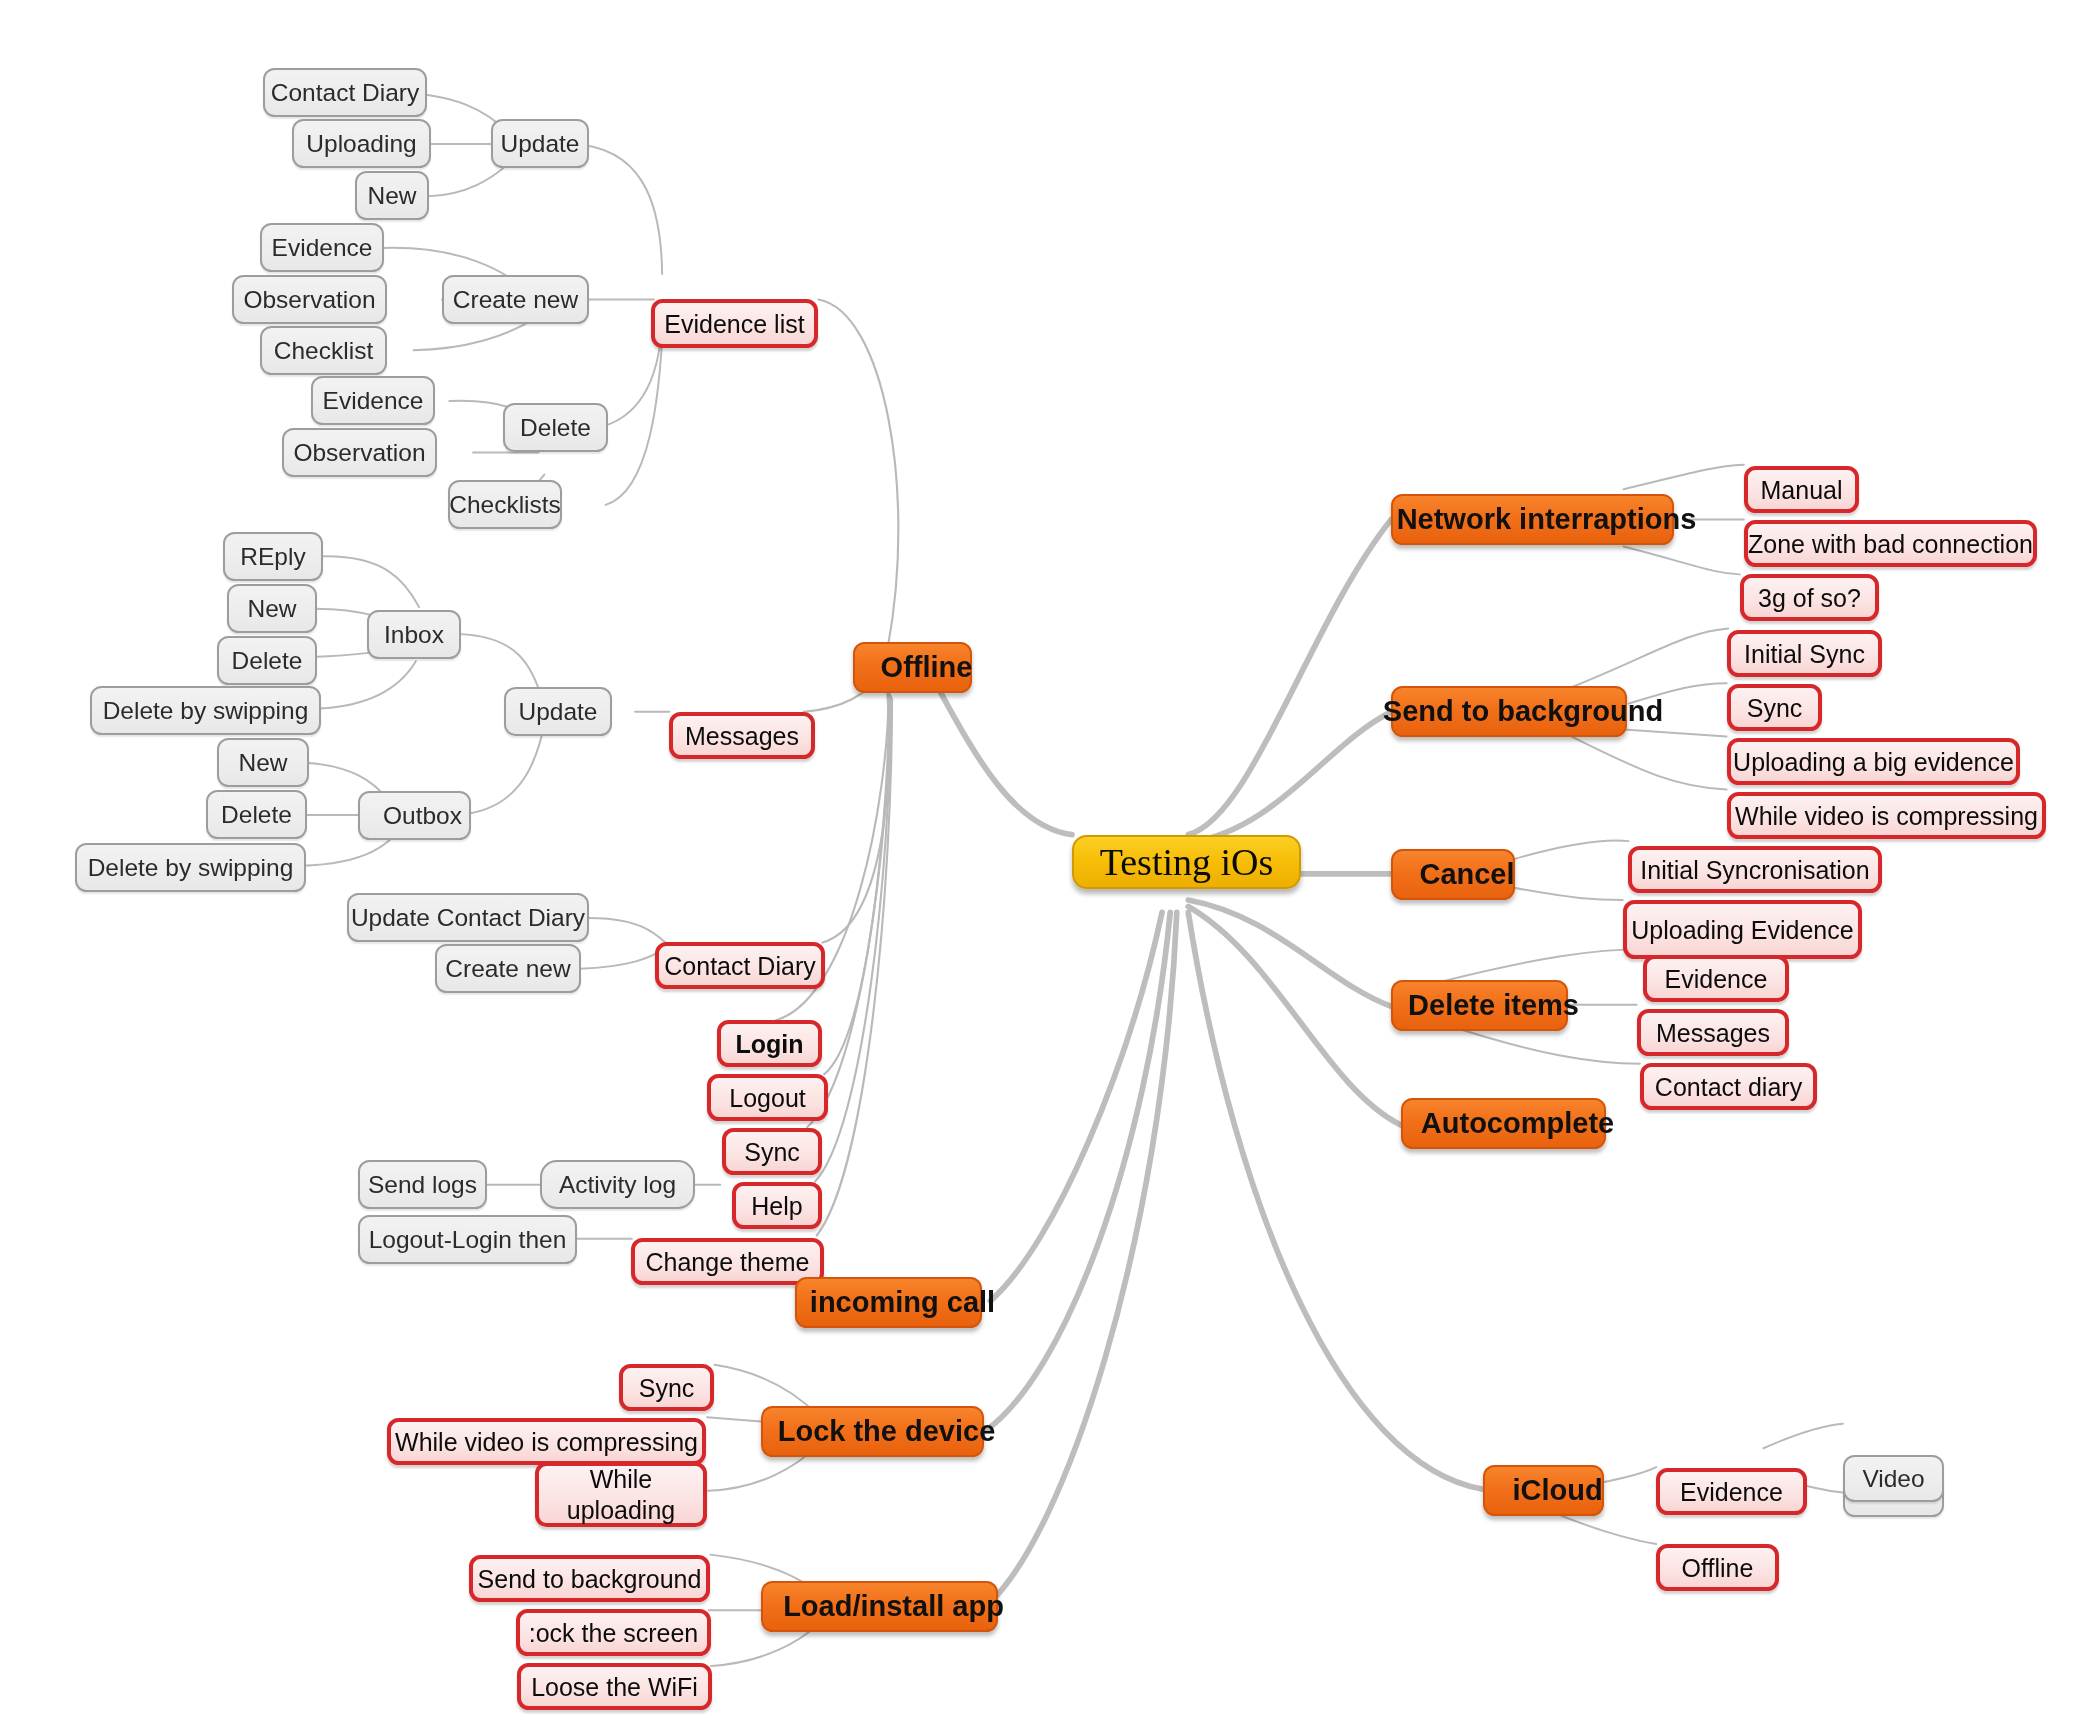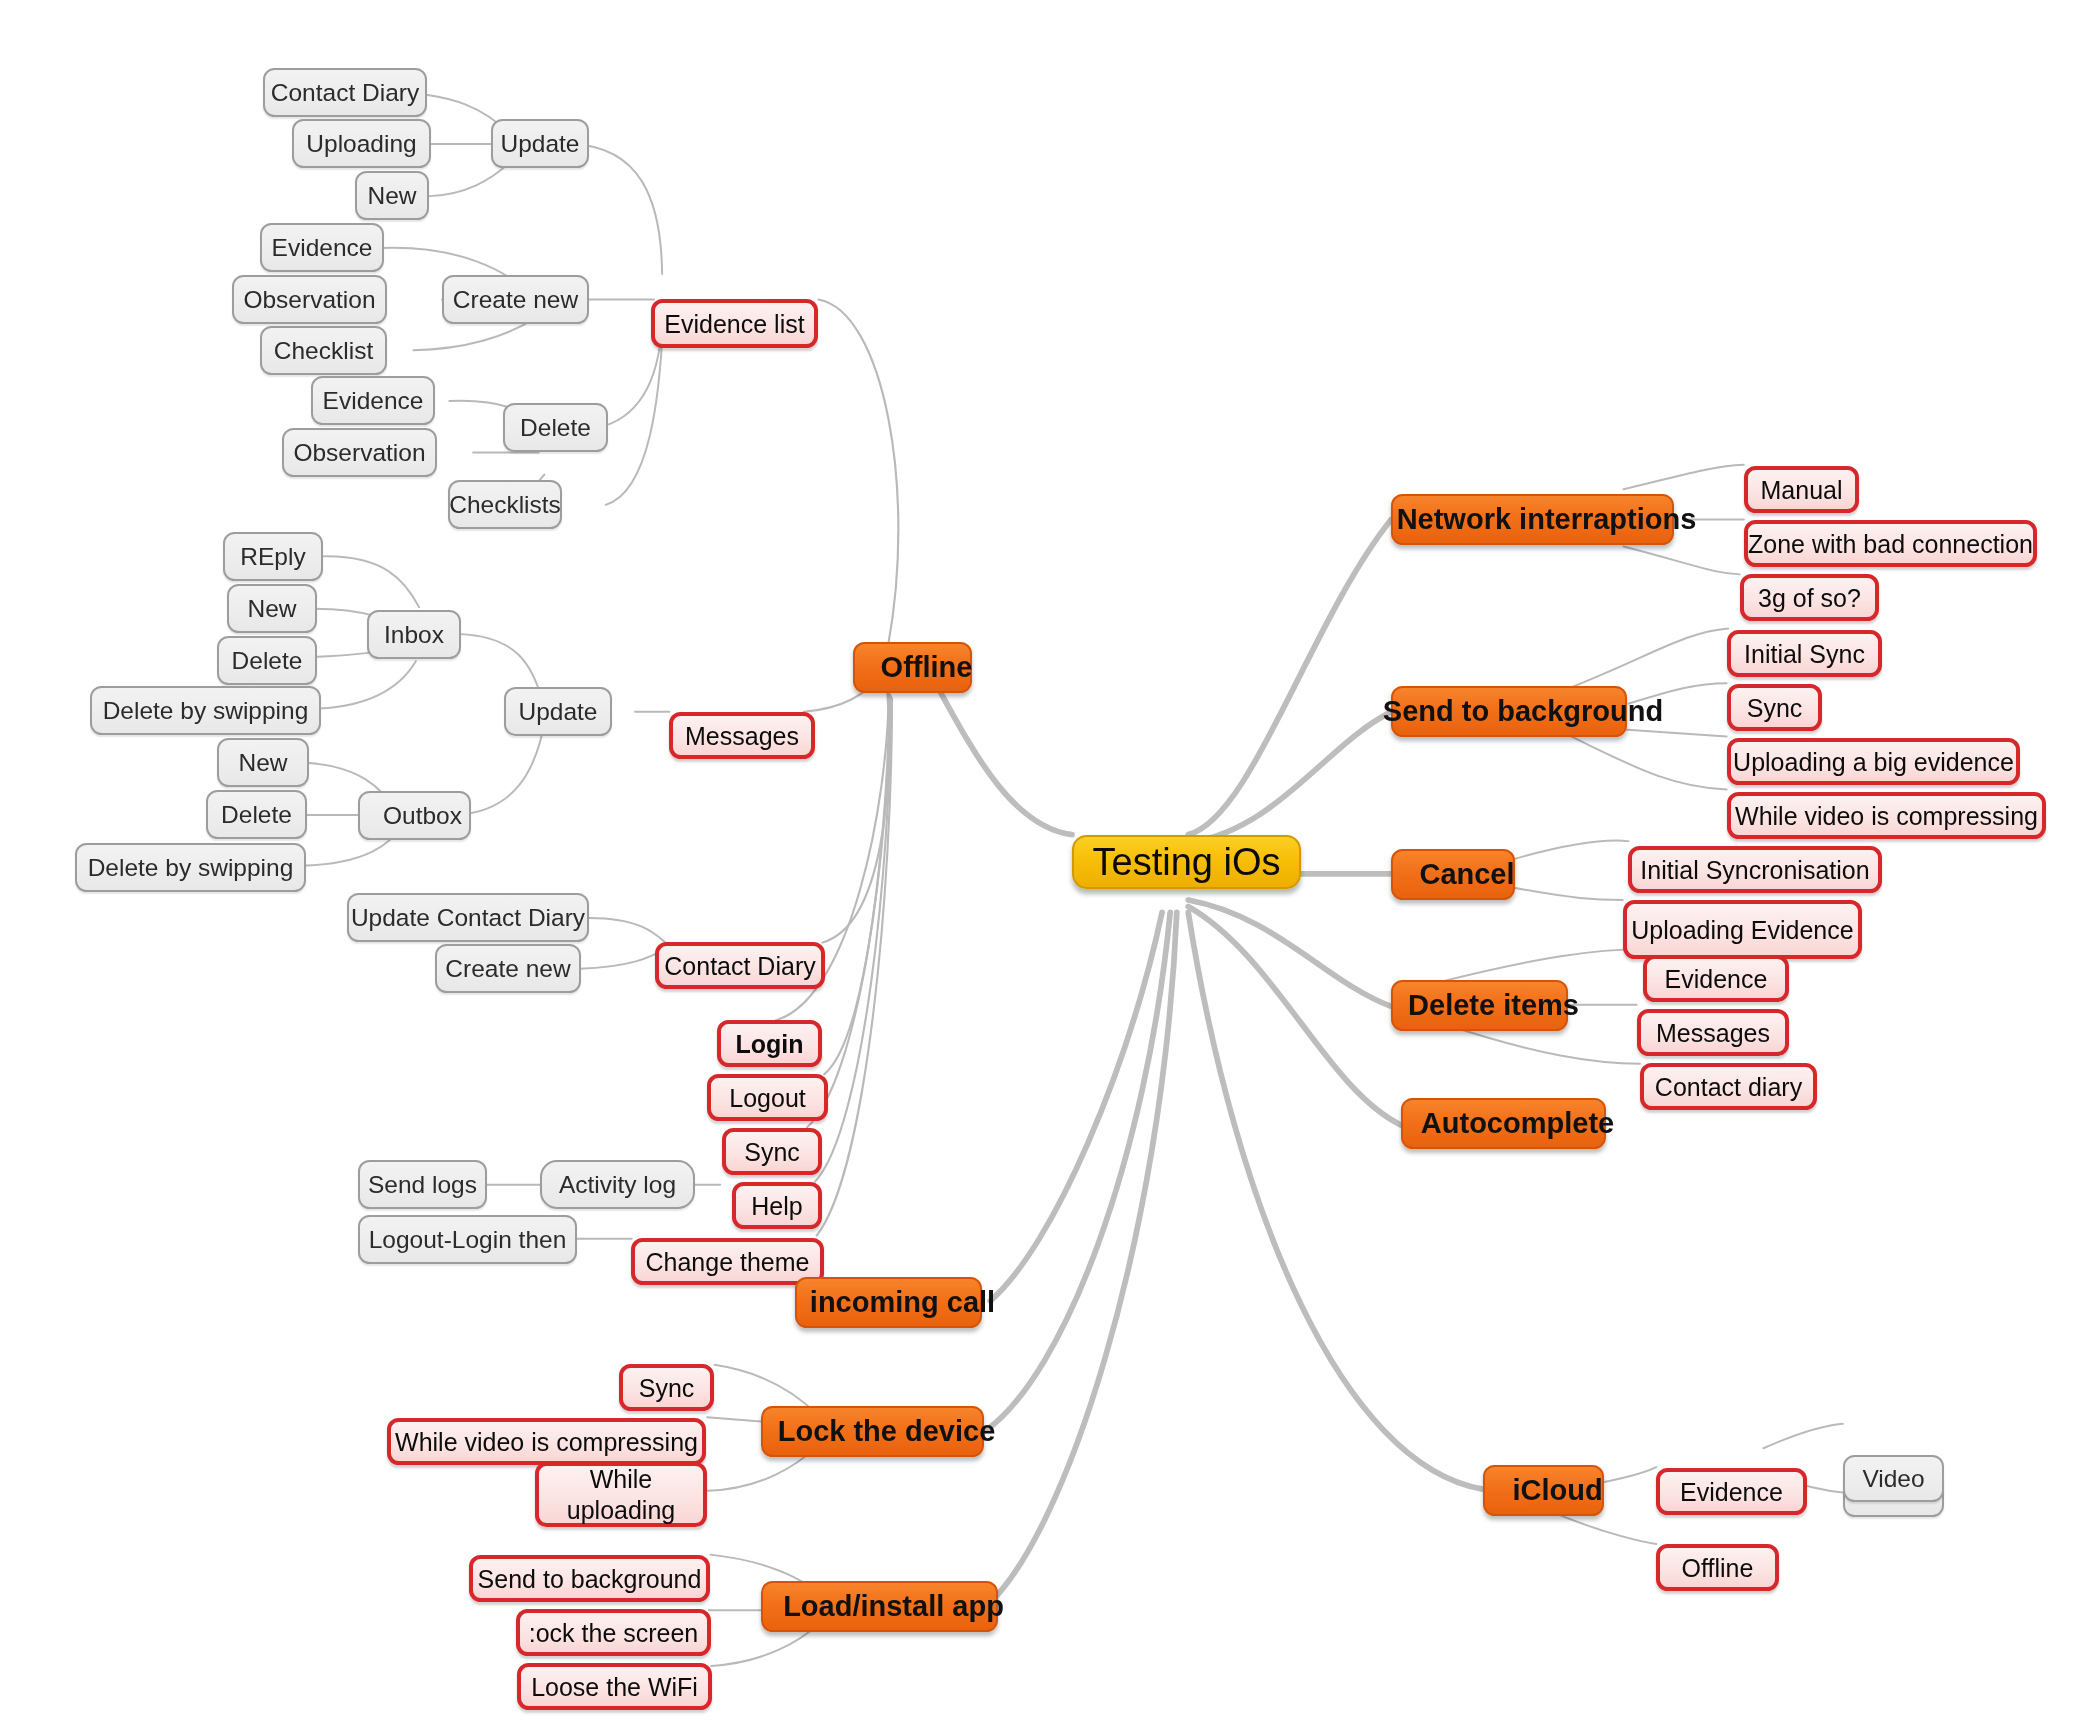--- a/index.html
+++ b/index.html
@@ -59,20 +59,21 @@
 
   
   .n-root{
     background:linear-gradient(to bottom,#fbcf25 0%,#f7bf08 45%,#edae01 100%);
     border:2.5px solid #d19a00;
     color:#0a0a0a;
     font-size:38px;
     font-weight:400;
     border-radius:14.7px;
     box-shadow:0 4.1px 5.7px rgba(0,0,0,.28);
+    font-family:Liberation Serif, serif;
   }
   .n-wrap{white-space:normal;line-height:1.24;}
 </style>
 </head>
 <body>
 
 <div id="stage">
 
   <svg id="edges" viewBox="0 0 2560 2118" xmlns="http://www.w3.org/2000/svg">
     <g fill="none" stroke="#b9b9b9" stroke-width="2.4" stroke-linecap="round">

